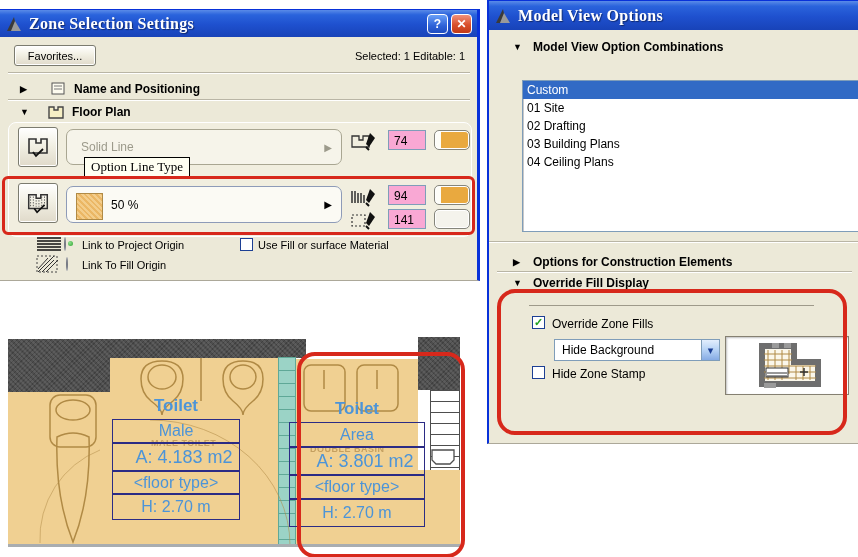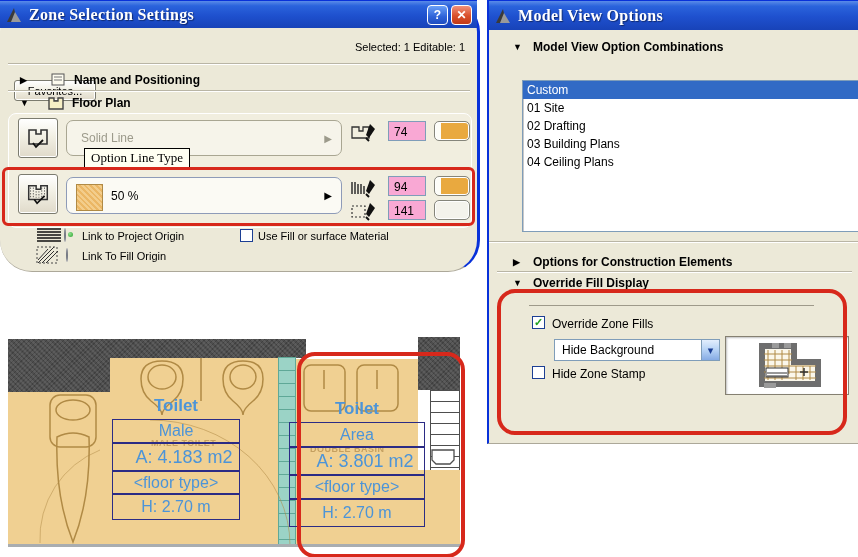--- a/index.html
+++ b/index.html
@@ -84,34 +84,34 @@
   .f17{font-size:16px;} .f19{font-size:18px;padding-left:16px;}
   .ghost{position:absolute;color:#A87F3F;opacity:.6;font-weight:bold;font-size:9px;letter-spacing:.5px;white-space:nowrap;}
   .fixture-svg{position:absolute;left:0;top:0;pointer-events:none;}
   .planshadow{background:#A9ADB0;}
 </style>
 </head>
 <body>
 
 <div class="stage">
 
-  <div class="dialog" style="left:0;top:0;width:480px;height:272px;border-right:3px solid #0831D9;border-bottom:1px solid #ACA899;box-sizing:border-box;border-radius:32px;">
+  <div class="dialog" style="left:0;top:9px;width:480px;height:272px;border-right:3px solid #0831D9;border-bottom:1px solid #ACA899;box-sizing:border-box;">
 
     <div class="titlebar">
       <svg class="tb-icon" viewBox="0 0 18 18">
         <polygon points="2,16 9,2 12,16" fill="#3a3a3a"></polygon>
         <polygon points="6,16 10,6 16,16" fill="#9a9a9a"></polygon>
       </svg>
       <span class="title">Zone Selection Settings</span>
       <span style="margin-left:auto;"></span>
       <span class="tb-btn tb-help">?</span>
       <span class="tb-btn tb-close">✕</span>
     </div>
 
-    <button class="xp-btn abs" style="left:14px;top:36px;width:82px;height:21px;font-size:11px;font-family:'Liberation Sans',sans-serif;margin-top:44px;">
+    <button class="xp-btn abs" style="left:14px;top:36px;width:82px;height:21px;font-size:11px;font-family:'Liberation Sans',sans-serif;">
       <span>Favorites...</span>
     </button>
     <span class="abs" style="right:12px;top:41px;font-size:11px;">Selected: 1 Editable: 1</span>
 
     <div class="groove abs" style="left:8px;top:63px;width:462px;"></div>
 
     
     <div class="sec-hdr abs" style="left:20px;top:70px;width:440px;height:20px;">
       <span class="sec-arrow">▶</span>
       <svg width="16" height="14" viewBox="0 0 16 14" style="margin:0 8px 0 14px;">

